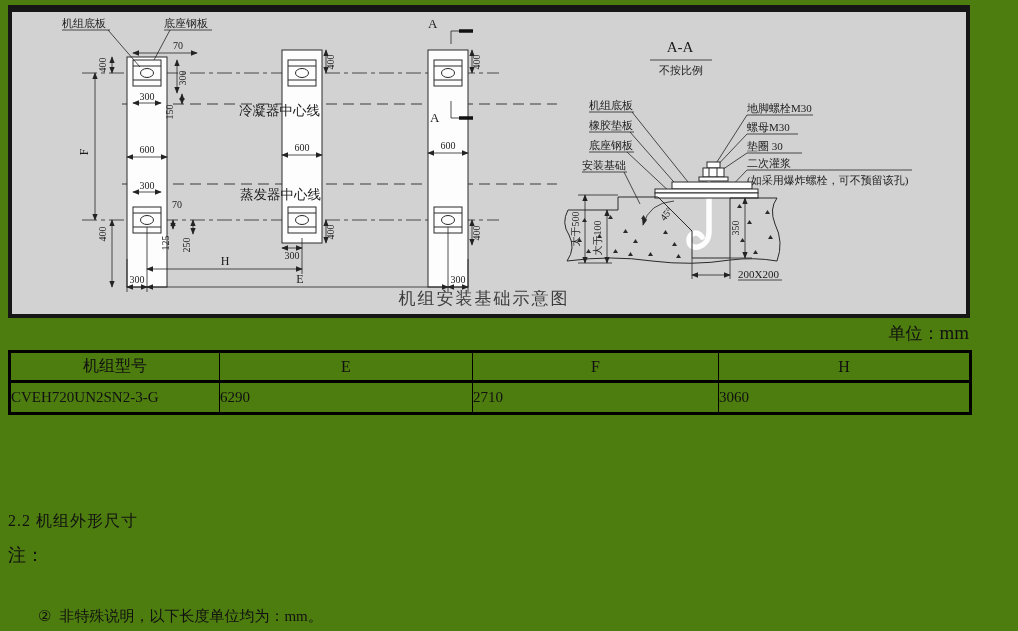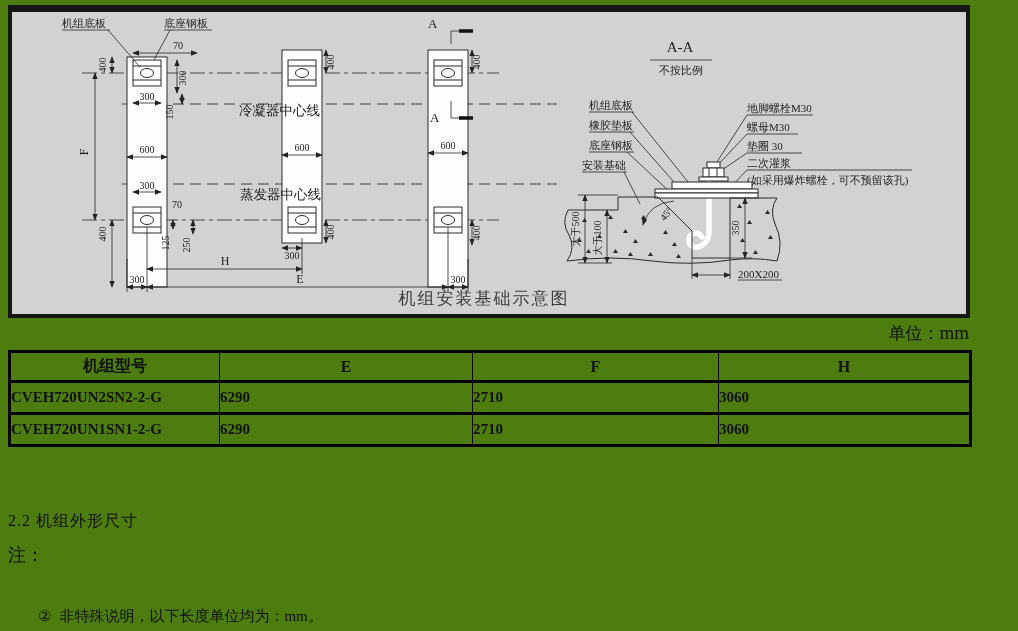--- a/index.html
+++ b/index.html
@@ -25,21 +25,21 @@
   svg .title-t{font-size:17px;fill:#3d3d3d;letter-spacing:2px;}
 
   
   #units-note{position:absolute;top:322px;right:49px;font-size:17px;}
   #units-note .mm{font-size:19px;}
 
   
   #spec-table{position:absolute;left:8px;top:350px;width:961px;border-collapse:collapse;
               table-layout:fixed;border:3px solid #000;}
   #spec-table td,#spec-table th{border-left:1.5px solid #000;border-top:3px solid #000;
-              vertical-align:middle;font-weight:bold;
+              vertical-align:middle;font-weight:normal;
               height:29px;padding:0;font-size:15px;}
   #spec-table th{font-size:16px;height:27px;}
   #spec-table td:first-child,#spec-table th:first-child{border-left:none;}
   #spec-table tr:first-child th{border-top:none;}
   .col-model{width:210px;} .col-e{width:253px;} .col-f{width:246px;} .col-h{width:252px;}
 
   
   #section-heading{position:absolute;left:8px;top:511px;font-size:16px;letter-spacing:1px;}
   #notes-label{position:absolute;left:8px;top:543px;font-size:18px;}
   .note-line{position:absolute;left:38px;font-size:15px;}
@@ -315,27 +315,21 @@
         <col class="col-h">
     </colgroup>
     <tbody>
         <tr>
       <th>机组型号</th>
       <th>E</th>
       <th>F</th>
       <th>H</th>
     </tr>
     <tr>
-      <td>CVEH720UN2SN2-2-G</td>
-      <td>6290</td>
-      <td>2710</td>
-      <td>3060</td>
-    </tr>
-    <tr>
-      <td>CVEH720UN1SN1-2-G</td>
+      <td>CVEH720UN2SN2-3-G</td>
       <td>6290</td>
       <td>2710</td>
       <td>3060</td>
     </tr>
   </tbody>
     </table>
 
   <div id="section-heading">2.2 机组外形尺寸</div>
   <div id="notes-label">注：</div>
   <div id="note-2" class="note-line">

